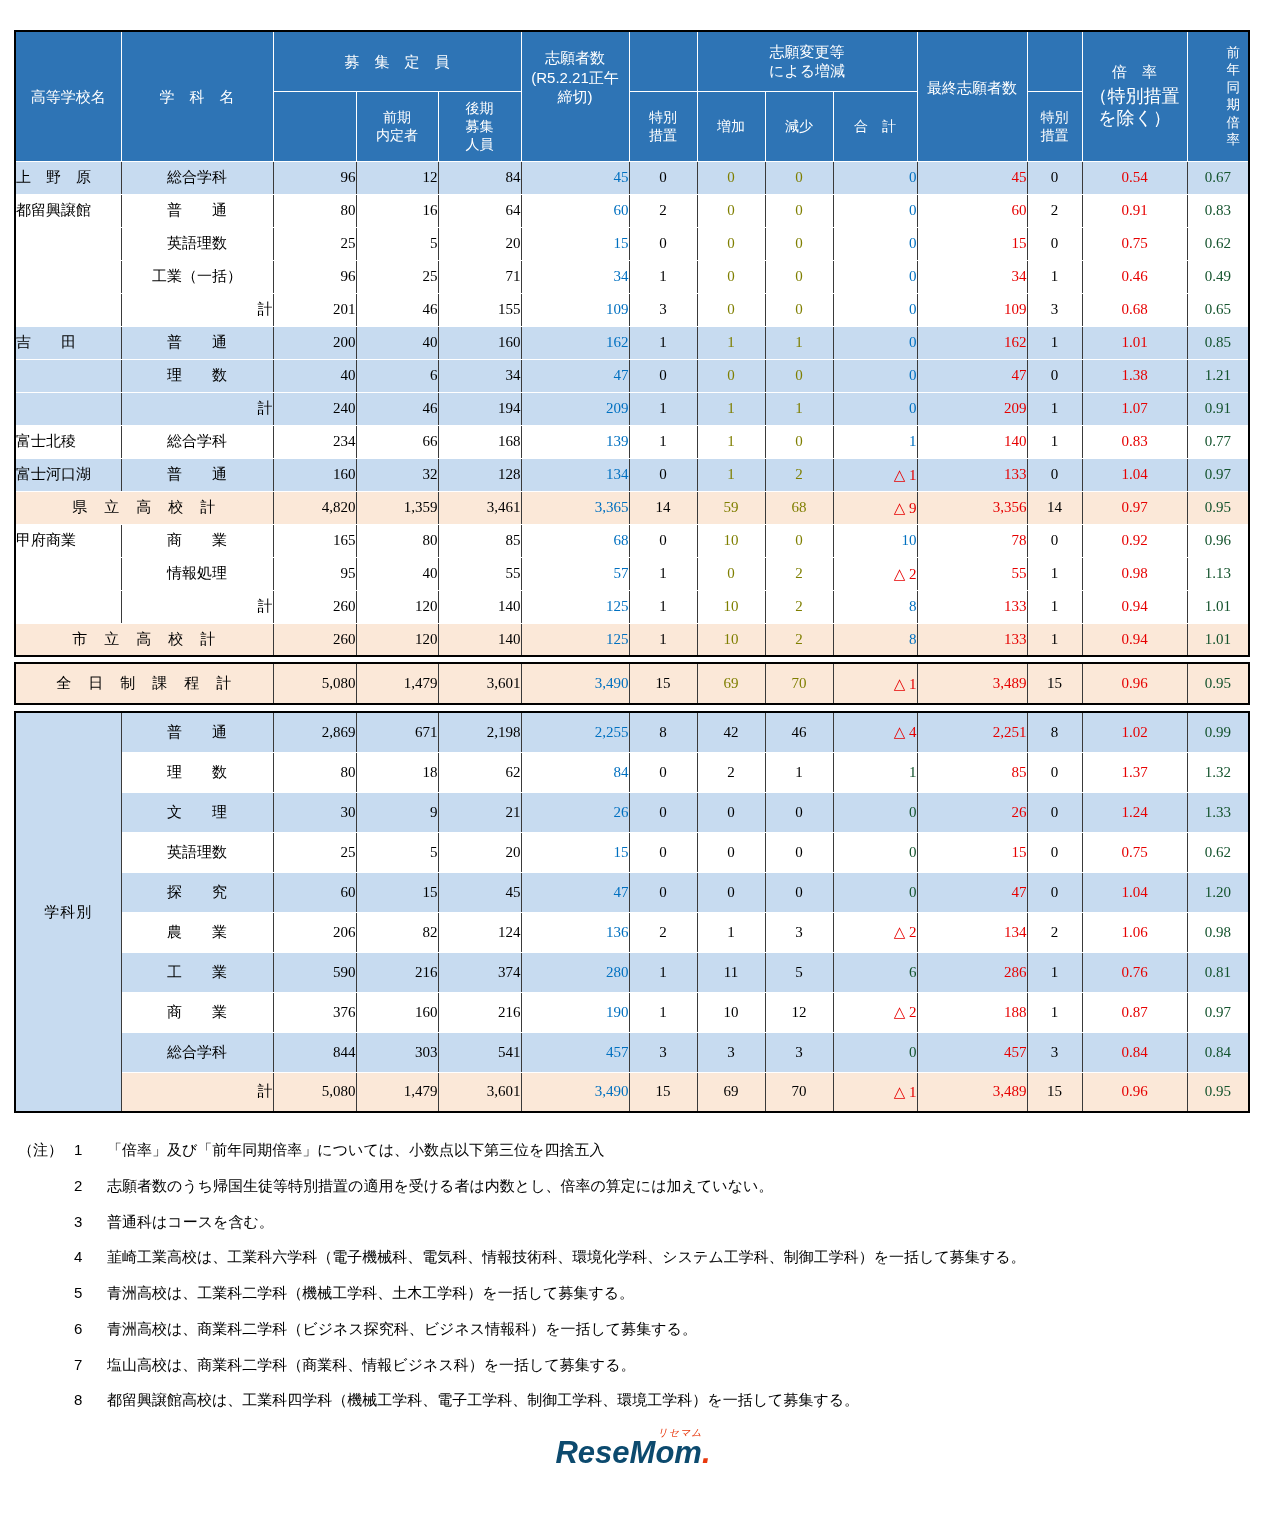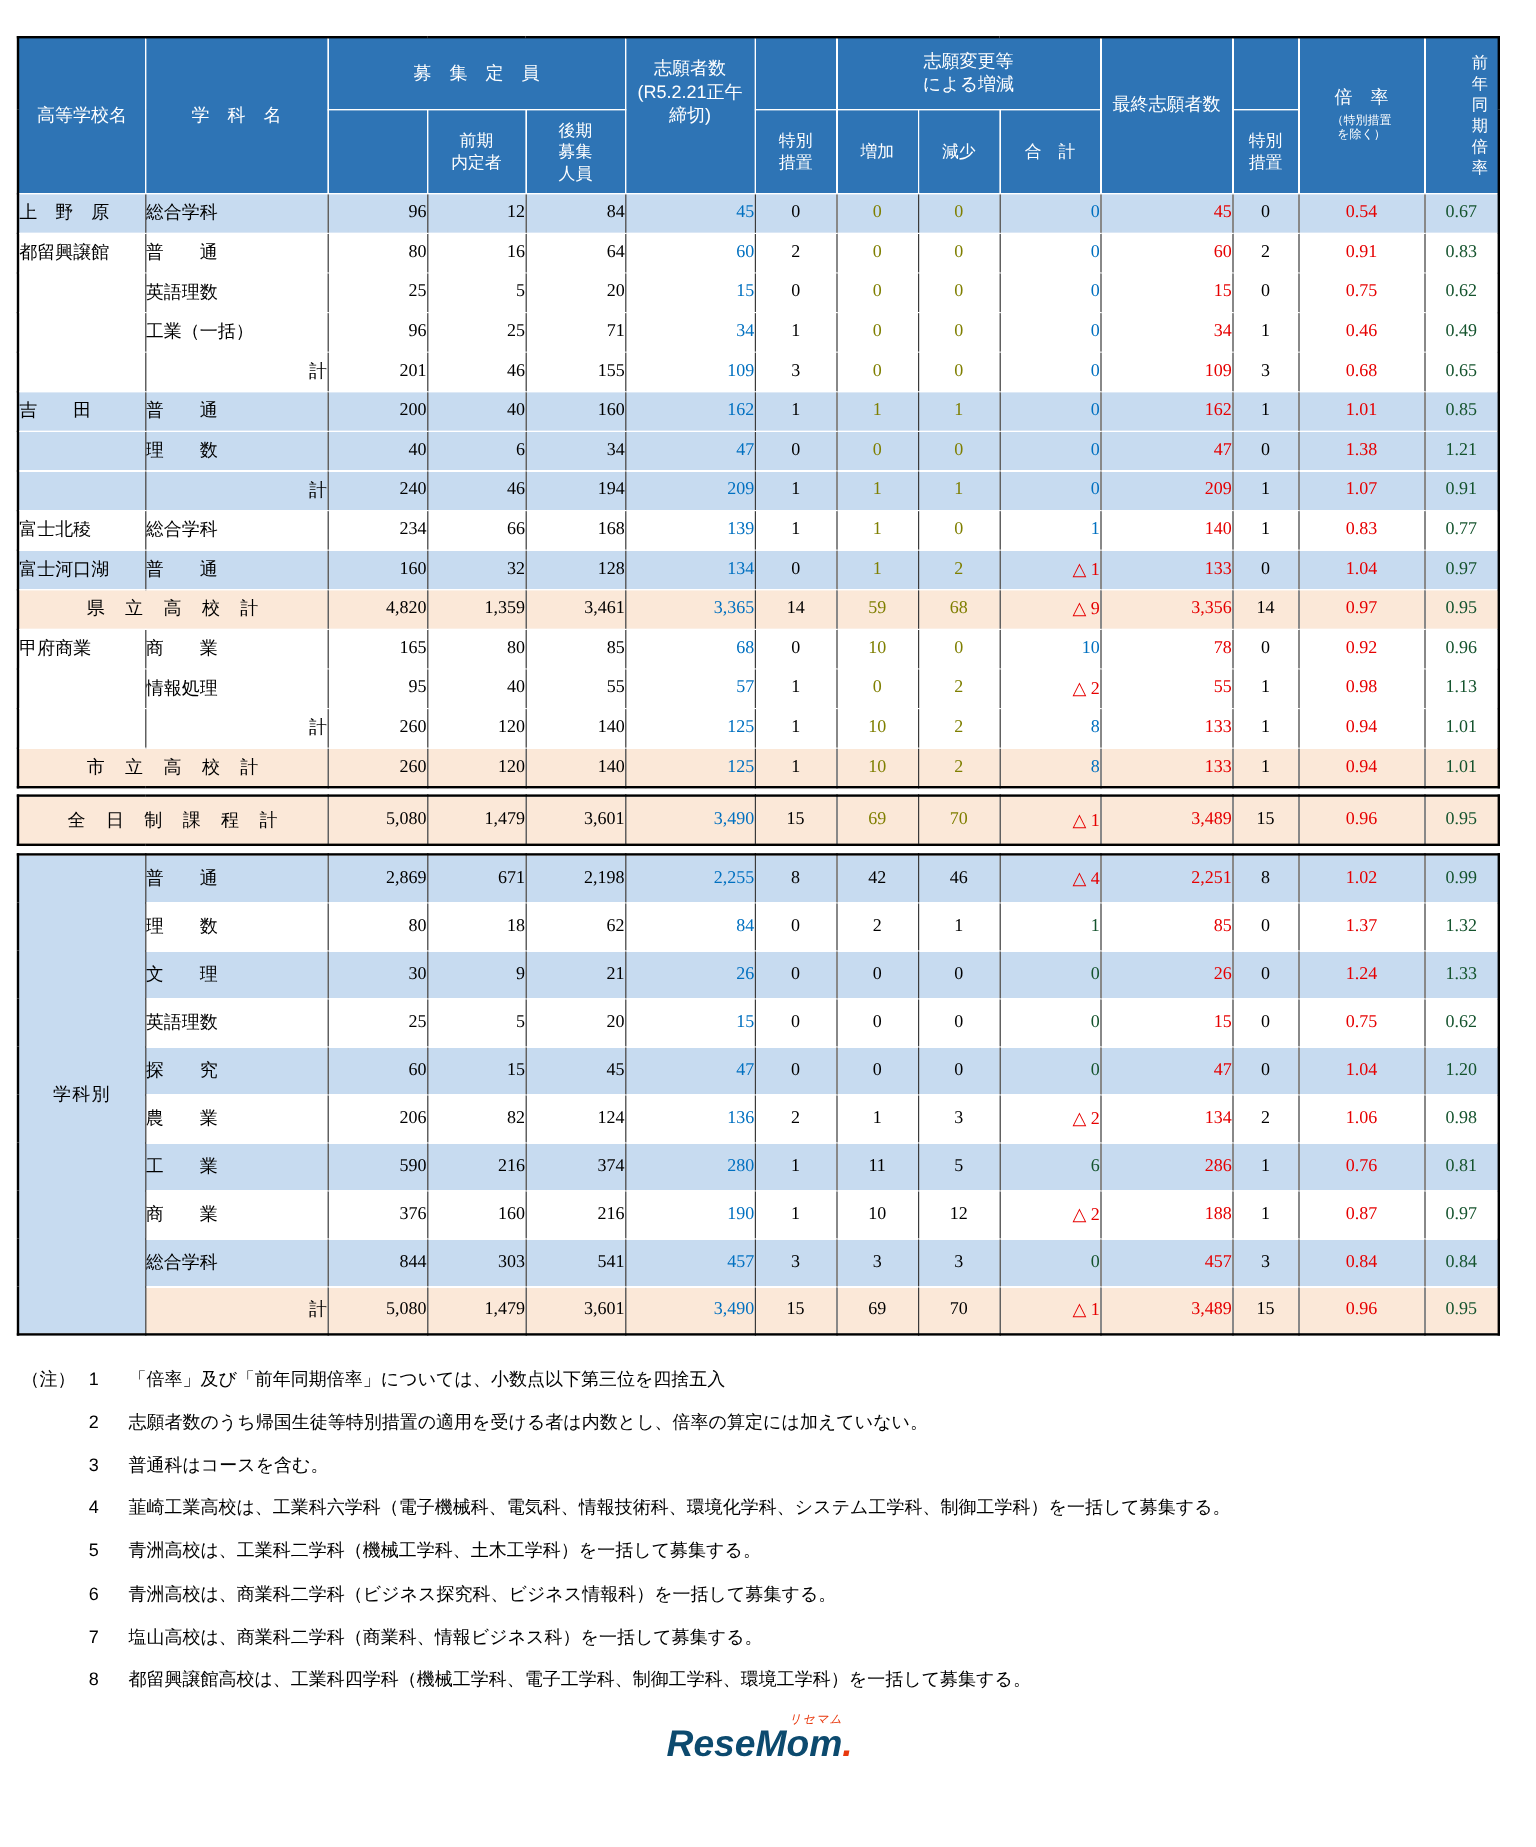--- a/index.html
+++ b/index.html
@@ -13,21 +13,21 @@
   
   th.h { background:#2e74b5; color:#fff; font-weight:normal; font-size:15px;
          border:1px solid #fff; text-align:center; vertical-align:middle;
          white-space:pre-line; line-height:1.3; padding:2px; }
   tr.hrow1 { height:60px; }
   tr.hrow2 { height:70px; }
   th.sub { font-size:14px; }
   th.app-h { vertical-align:top; padding-top:16px; }
   th.final-h { vertical-align:top; padding-top:46px; }
   th.ratio-h { line-height:1.25; }
-  .ratio-sub { display:block; font-size:10px; white-space:pre-line; margin-top:3px; }
+  .ratio-sub { display:block; font-size:18px; white-space:pre-line; margin-top:3px; }
   th.prev-h { font-size:13.5px;padding-left:33px; }
 
   
   .grid tbody td { height:33px; font-size:15px; padding:0; vertical-align:middle;
                    border-left:1px solid #3a3a3a; border-right:1px solid #3a3a3a;
                    border-top:1px solid #fff; border-bottom:1px solid #fff; }
   .t-zen tbody td { height:41px;margin-top:44px; }
   .t-dept tbody td { height:40px; }
 
   tr.bg-blue  td { background:#c7dbf0; }
@@ -36,21 +36,21 @@
   td.gakka-cell { background:#ffffff; text-align:center; font-size:15px; letter-spacing:1px; }
 
   .num { font-family:"Liberation Serif","DejaVu Serif",serif; font-size:16px; }
   .a-r3 { text-align:right; padding-right:24px; }
   .a-r  { text-align:right; padding-right:20px; }
   .a-r2 { text-align:right; padding-right:22px; }
   .a-rt { text-align:right; padding-right:26px; }
   .a-c  { text-align:center; }
 
   td.school { text-align:left; padding-left:9px; }
-  td.dept   { text-align:left; padding-left:11px; }
+  td.dept   { text-align:center; padding-left:11px; }
   td.dept-total { text-align:right; padding-left:0; padding-right:12px; }
   td.lbl { text-align:center; letter-spacing:1px; }
 
   .v-blue  { color:#0070c0; }
   .v-red   { color:#e60000; }
   .v-olive { color:#7f7f00; }
   .v-green { color:#14532d;font-family:Liberation Serif, serif; }
   .f-final { font-size:18px; }
   .f-ratio { font-size:21px; }
   .f-ratio-sm { font-size:17px; }

